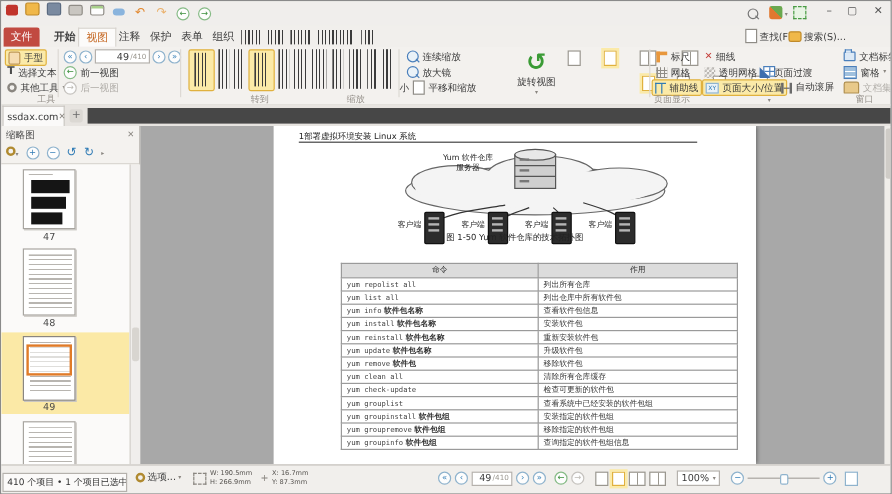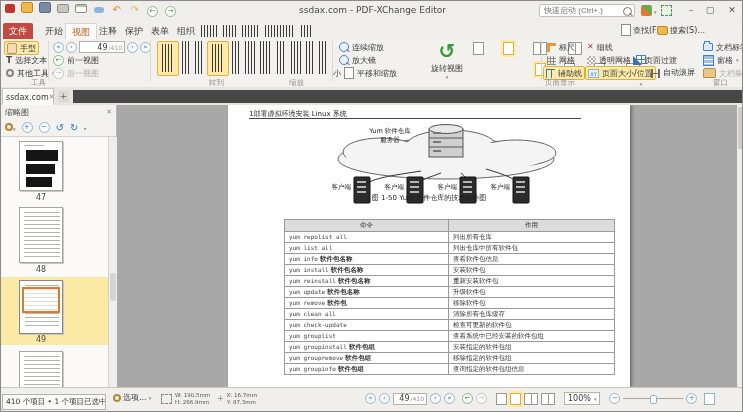--- a/index.html
+++ b/index.html
@@ -129,34 +129,32 @@
         <span class="qa-box" style="background:#8ab4dd;border-radius:5px;height:6px;"></span>
       </span>
     <span class="qa" style="color:#e2862a;">↶</span>
     <span class="qa" style="color:#eab06a;">↷</span>
     <span class="qa">
         <span class="cbtn green">←</span>
       </span>
     <span class="qa">
         <span class="cbtn green">→</span>
       </span>
-    <div class="title-text">ssdax.com - PDF-XChange Editor</div>
-    <input id="quick-search" readonly="" placeholder="快速启动 (Ctrl+.)" style="">
     <span class="abs" style="left:622px;top:6px;"><span class="mag"></span></span>
     <span class="abs" style="left:640px;top:4px;width:11px;height:11px;background:linear-gradient(45deg,#e07830 50%,#6aa84f 50%);border-radius:2px;"></span>
     <span class="abs caret" style="left:653px;top:8px;">▾</span>
     <span class="abs" style="left:660px;top:4px;width:11px;height:11px;border:1px dashed #4a9b45;background:#e8f4e4;box-sizing:border-box;"></span>
     <span class="abs winbtn" style="left:683px;top:3px;">–</span>
     <span class="abs winbtn" style="left:702px;top:3px;">▢</span>
     <span class="abs winbtn" style="left:724px;top:3px;">✕</span>
   </div>
 
   <div id="ribbontabs">
     <div class="rtab file" style="left:2px;">文件</div>
-    <div class="rtab" style="left:38px;">开始</div>
+    <div class="rtab" style="left:38px;font-weight:bold;">开始</div>
     <div class="rtab active" style="left:64px;">视图</div>
     <div class="rtab" style="left:92px;">注释</div>
     <div class="rtab" style="left:118px;">保护</div>
     <div class="rtab" style="left:144px;">表单</div>
     <div class="rtab" style="left:170px;">组织</div>
     <span class="abs barcode" style="left:200px;top:4px;width:16px;height:12px;"></span>
     <span class="abs barcode" style="left:222px;top:4px;width:13px;height:12px;"></span>
     <span class="abs barcode" style="left:241px;top:4px;width:17px;height:12px;"></span>
     <span class="abs barcode" style="left:264px;top:4px;width:30px;height:12px;"></span>
     <span class="abs barcode" style="left:300px;top:4px;width:12px;height:12px;"></span>

